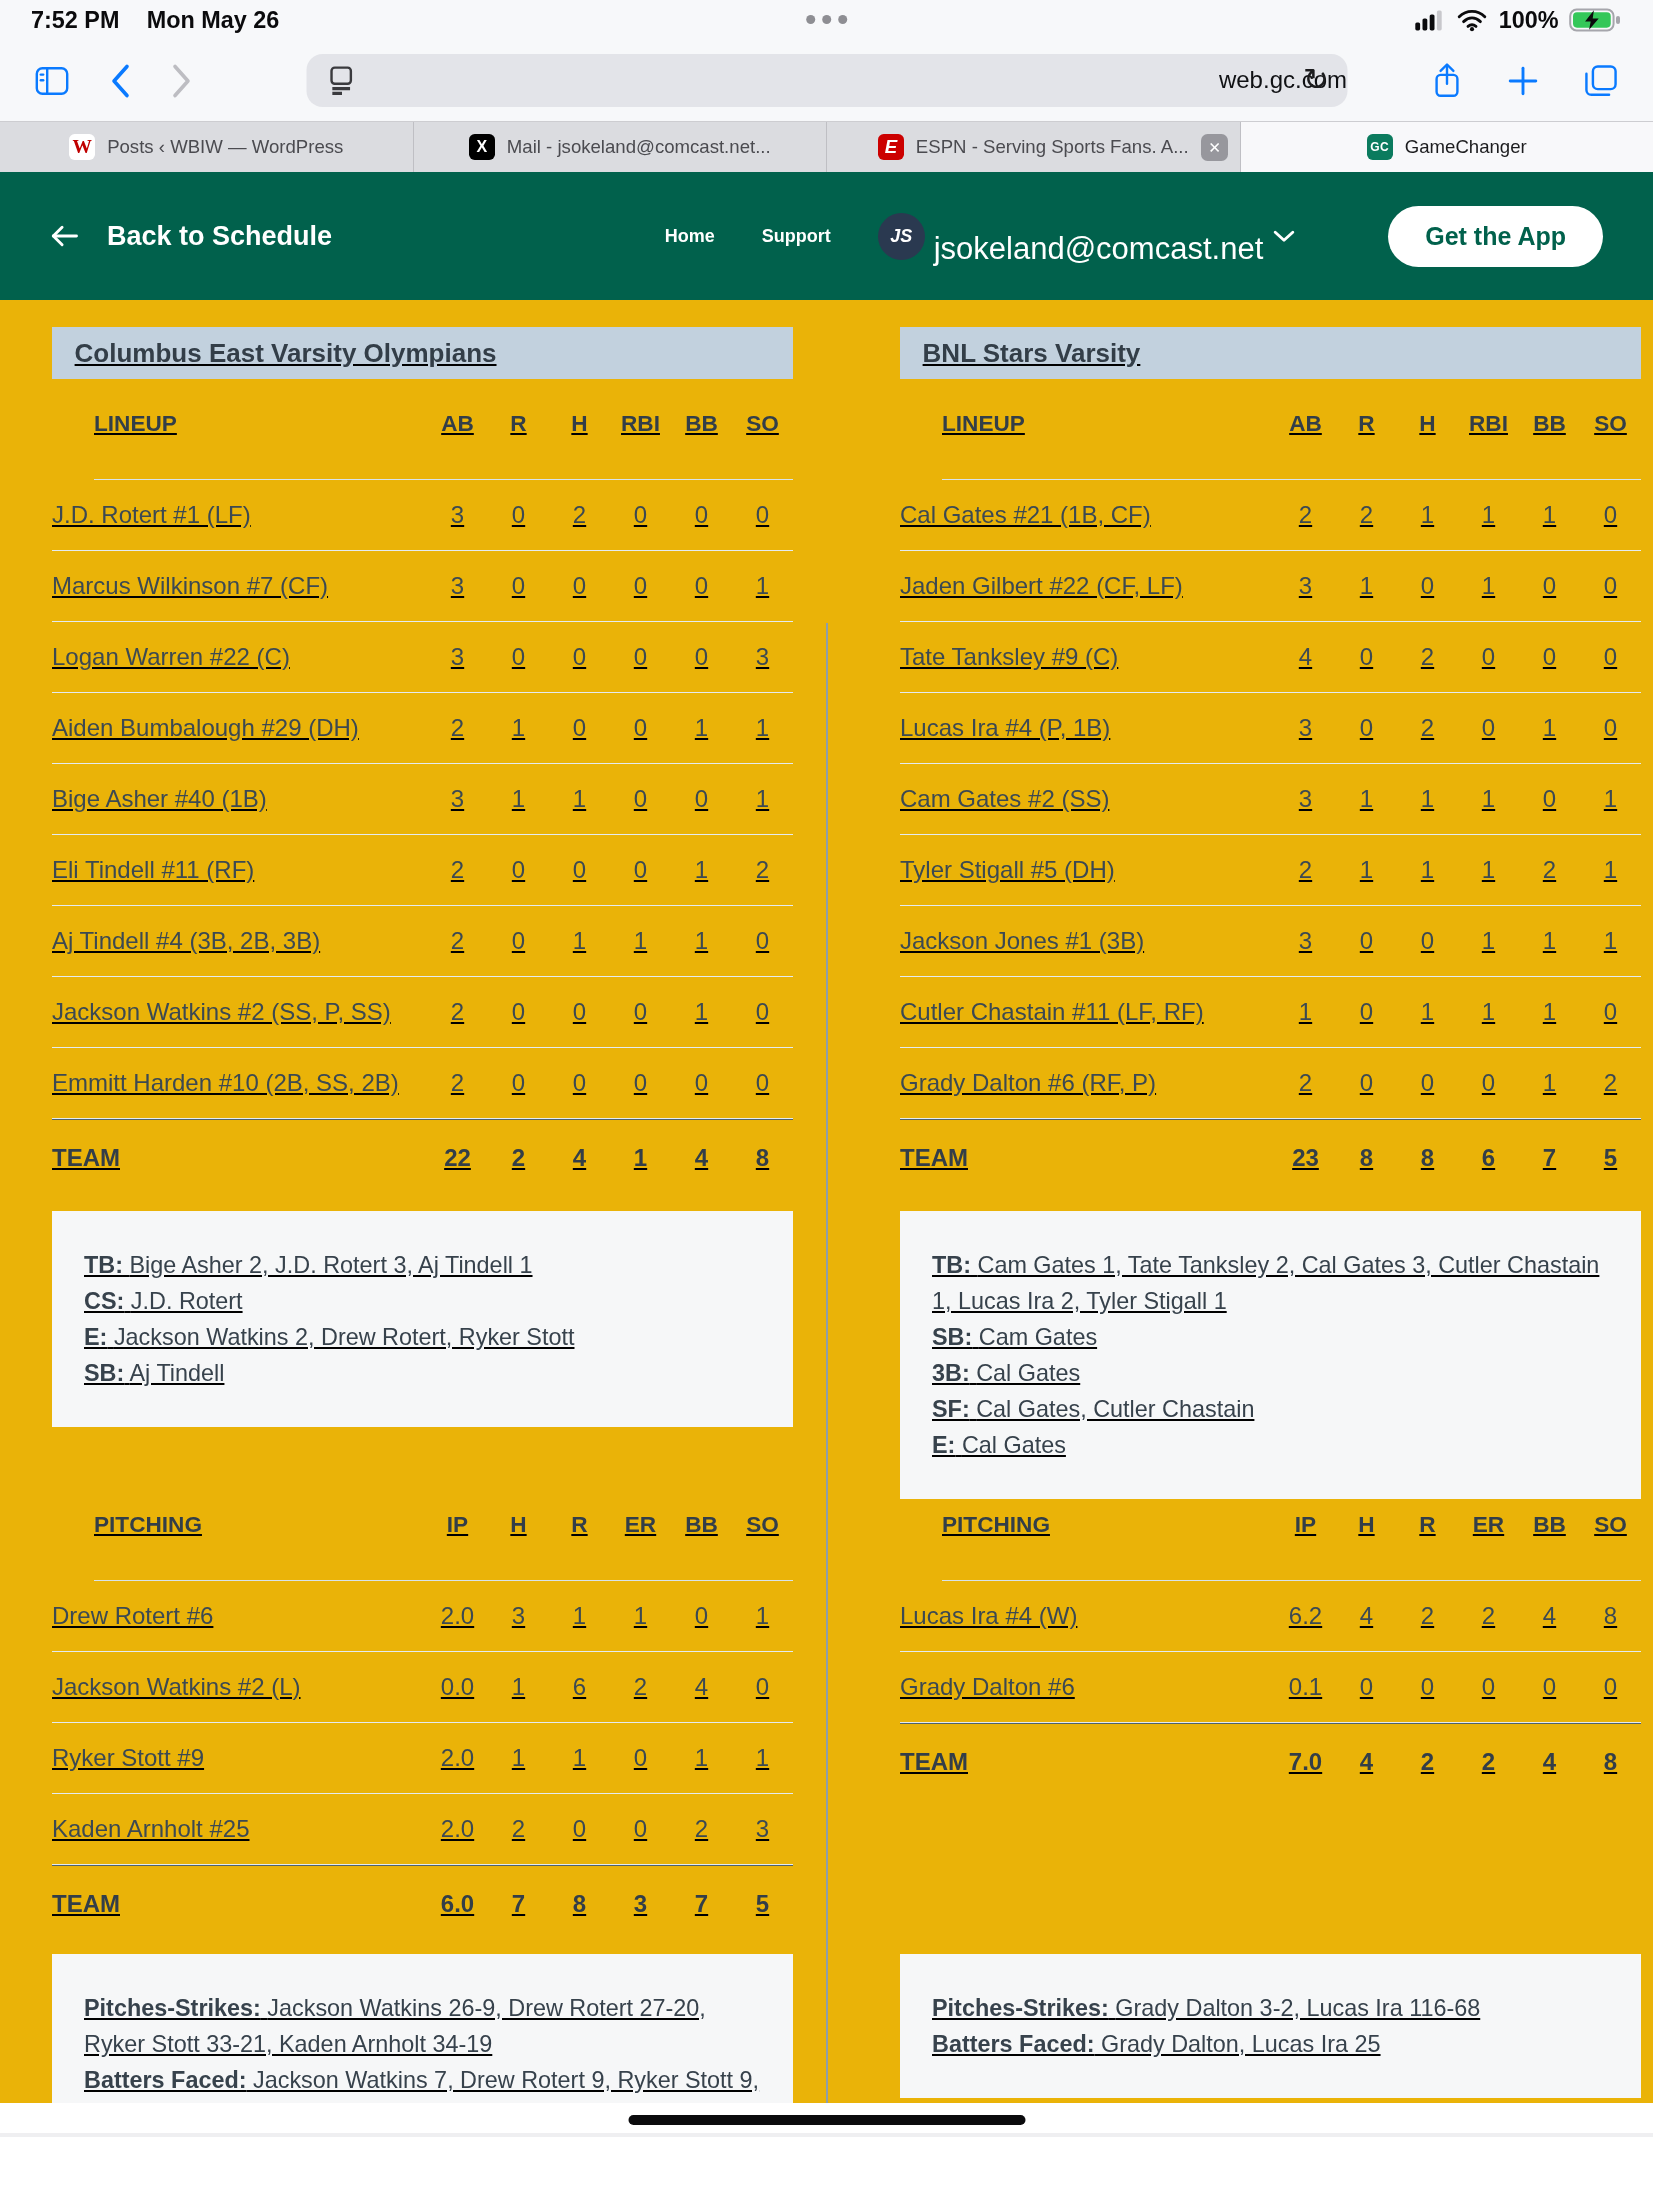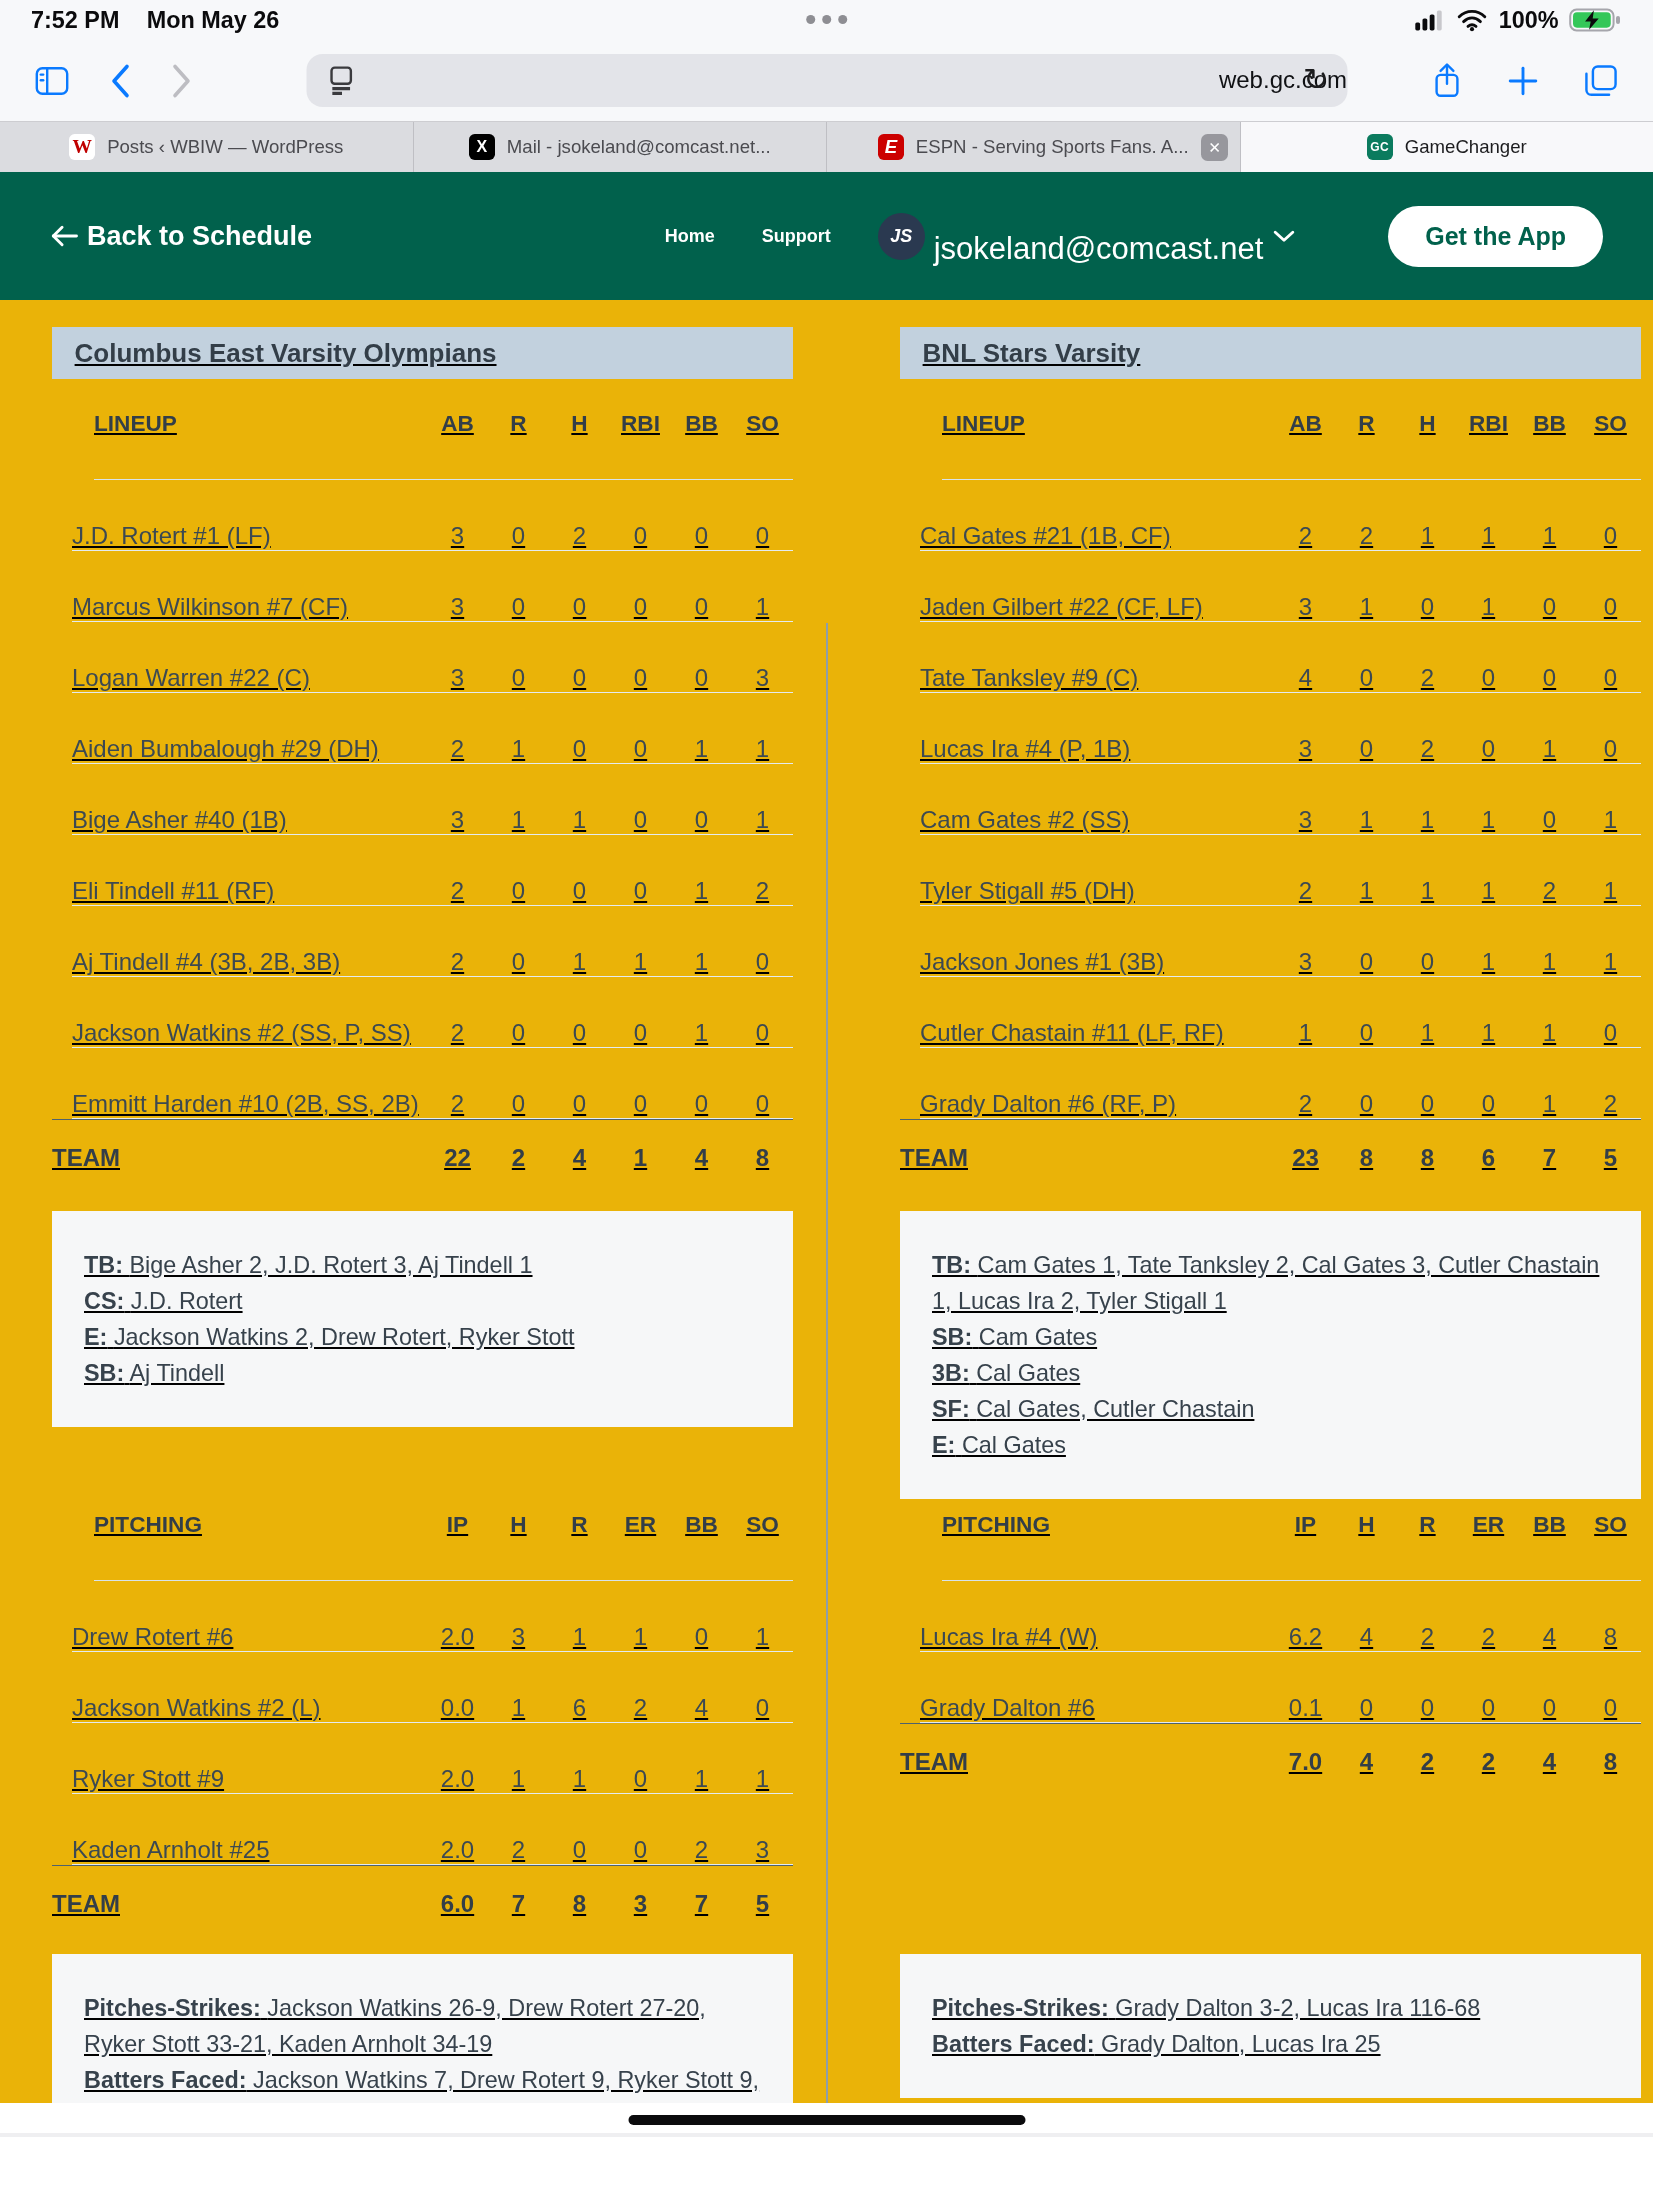--- a/index.html
+++ b/index.html
@@ -35,43 +35,43 @@
     font-weight:700; flex:0 0 auto; }
   .tab-ic.w { background:#fff; color:#c00000; font-family:"Liberation Serif",serif; font-size:19.4px; }
   .tab-ic.x { background:#000; color:#fff; font-size:16px; }
   .tab-ic.e { background:#CC0000; color:#fff; font-style:italic; font-size:18.6px; }
   .tab-ic.gc { background:#0B7B5E; color:#fff; font-size:12px; letter-spacing:0.4px; }
   .tab-close { position:absolute; right:11.3px; top:12px; width:27px; height:27px; border-radius:6.5px;
     background:#97979D; color:#fff; font-size:15.3px; display:flex; align-items:center; justify-content:center; }
 
   
   .gc-nav { height:128px; background:#01614C; display:flex; align-items:center; padding:0 50px; color:#fff; }
-  .nav-back { display:flex; align-items:center; gap:8px; font-size:27px; font-weight:700; }
+  .nav-back { display:flex; align-items:center; gap:28px; font-size:27px; font-weight:700; }
   .nav-center { margin-left:auto; display:flex; align-items:center; gap:47px; }
   .nav-link { font-size:18px; font-weight:700;text-align:right; }
   .account { display:flex; align-items:center; gap:9px; }
   .avatar { width:47px; height:47px; border-radius:50%; background:#2A3950; display:flex; align-items:center;
     justify-content:center; font-size:18px; font-weight:700; font-style:italic; }
   .account-email { font-size:31px; font-weight:500;margin-top:26px; }
   .cta { margin-left:45px; background:#fff; color:#01614C; font-weight:700; font-size:25px;
     height:61px; padding:0 37px; border-radius:32px; display:flex; align-items:center; }
 
   
   .content { position:relative; padding:27px 52px 0; }
   .col-divider { position:absolute; left:826px; top:323px; width:1.6px; height:1850px; background:#8E9EA9; }
   .grid { display:grid; grid-template-columns:741px 741px; column-gap:107px; align-items:start;text-decoration:underline; }
 
   .band { height:52px; background:#C2D1DE; display:flex; align-items:center; padding:0 22.6px;
     font-size:26px; font-weight:700; color:#333E48; }
 
   .btable { margin-top:32px; }
   .thead { display:flex; align-items:flex-start; height:69px; border-bottom:1.6px solid #D8E3EA;
     font-size:22.6px; font-weight:700; color:#333E48;margin-left:42px; }
-  .trow { display:flex; align-items:flex-end; height:71px; border-bottom:0.8px solid #E4EBF0;
-    font-size:24px; color:#3C4952; white-space:nowrap;margin-left:20px; }
+  .trow { display:flex; align-items:center; height:71px; border-bottom:0.8px solid #E4EBF0;
+    font-size:24px; color:#3C4952; white-space:nowrap; }
   .trow:last-of-type { border-bottom:none; }
   .team-row { display:flex; align-items:center; height:77px; border-top:1.6px solid #4F626D;
     font-size:24px; font-weight:700; color:#333E48; }
   .name { flex:1 1 auto; overflow:hidden; }
   .cell { width:61px; flex:0 0 auto; text-align:center; }
 
   .notes { margin-top:14.5px; background:#F6F7F8; padding:36px 32px; font-size:23.4px; color:#37424C; line-height:36px; }
   .notes.pn { margin-top:12px; }
   .note-line b { font-weight:700; }
 

